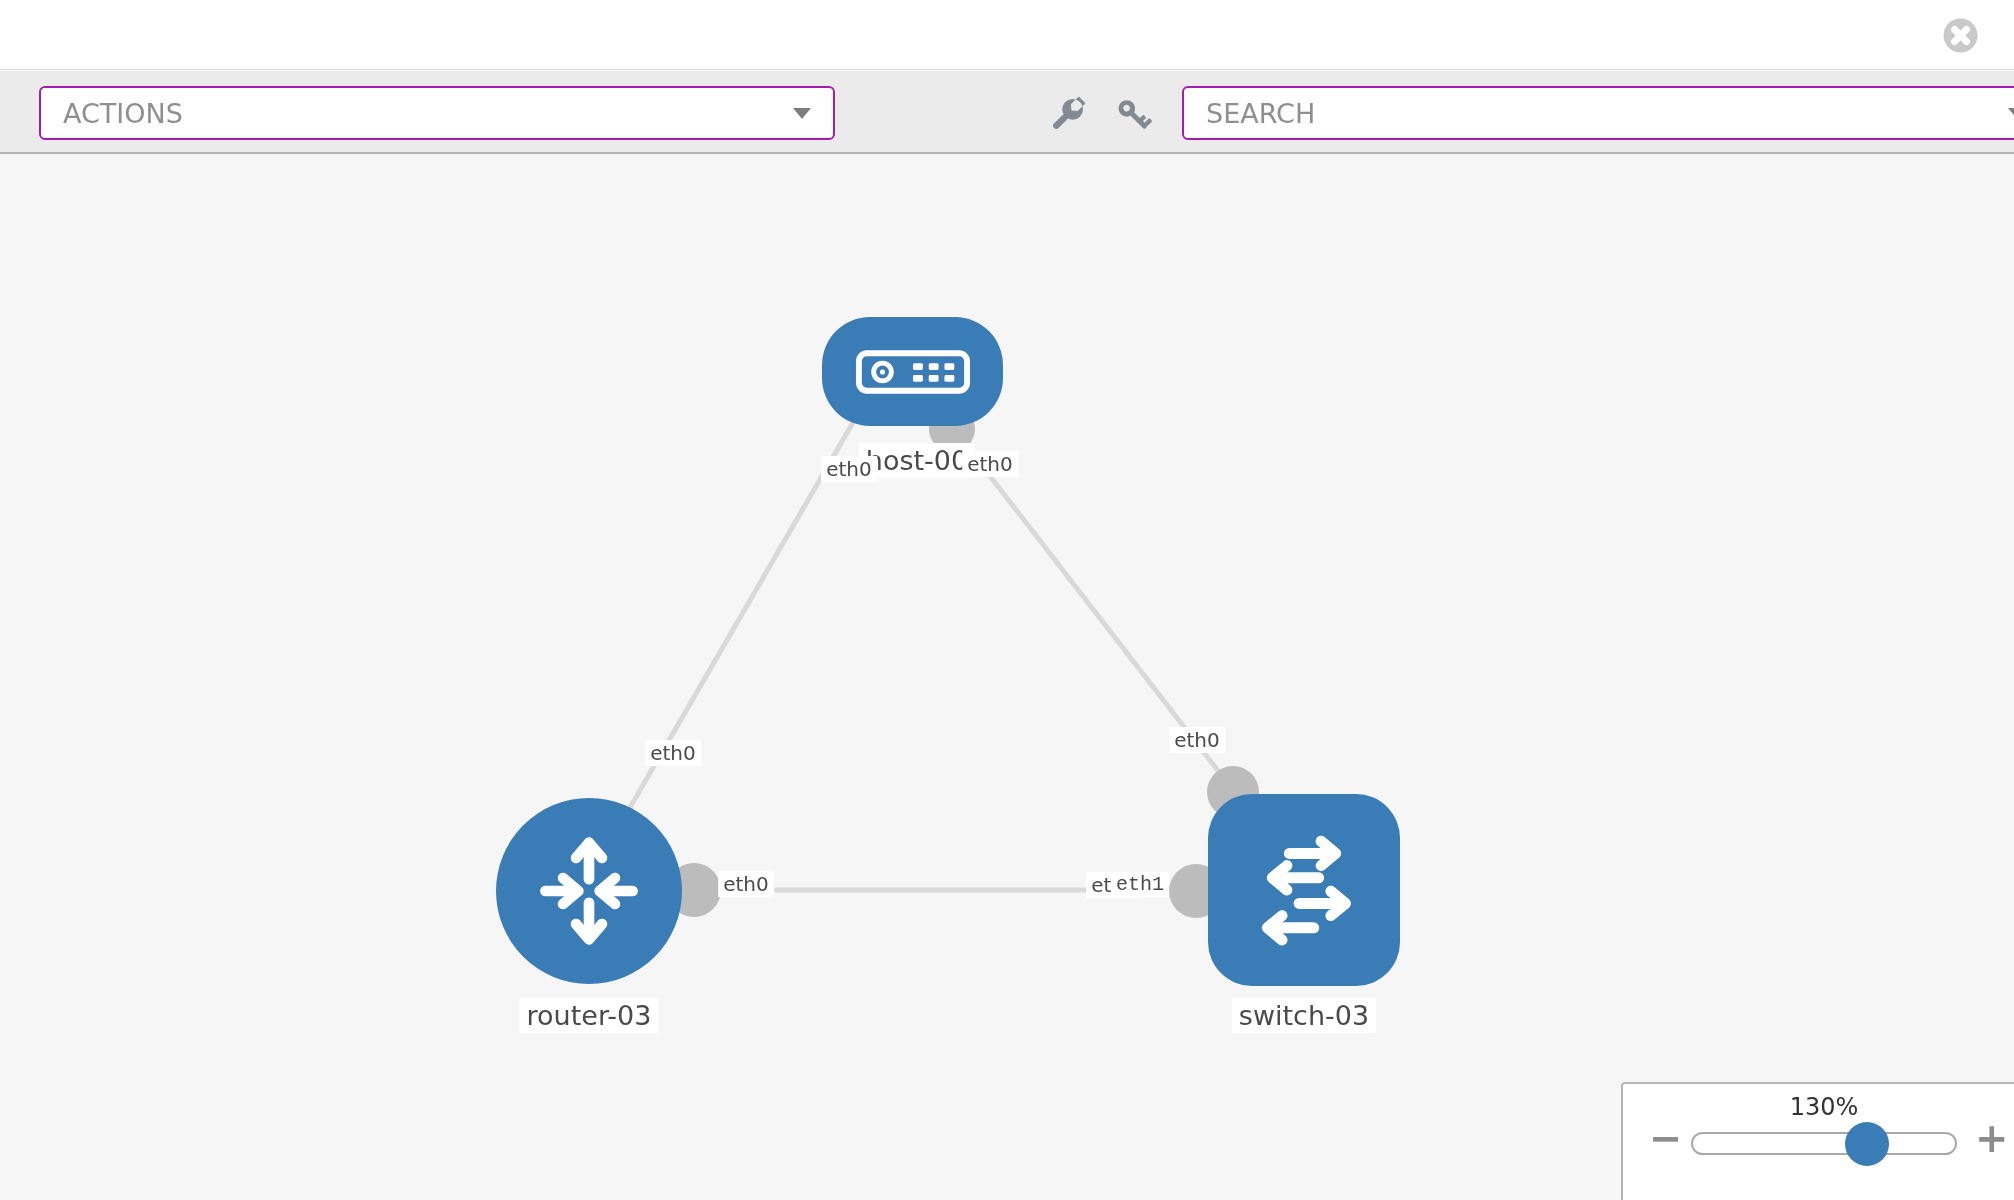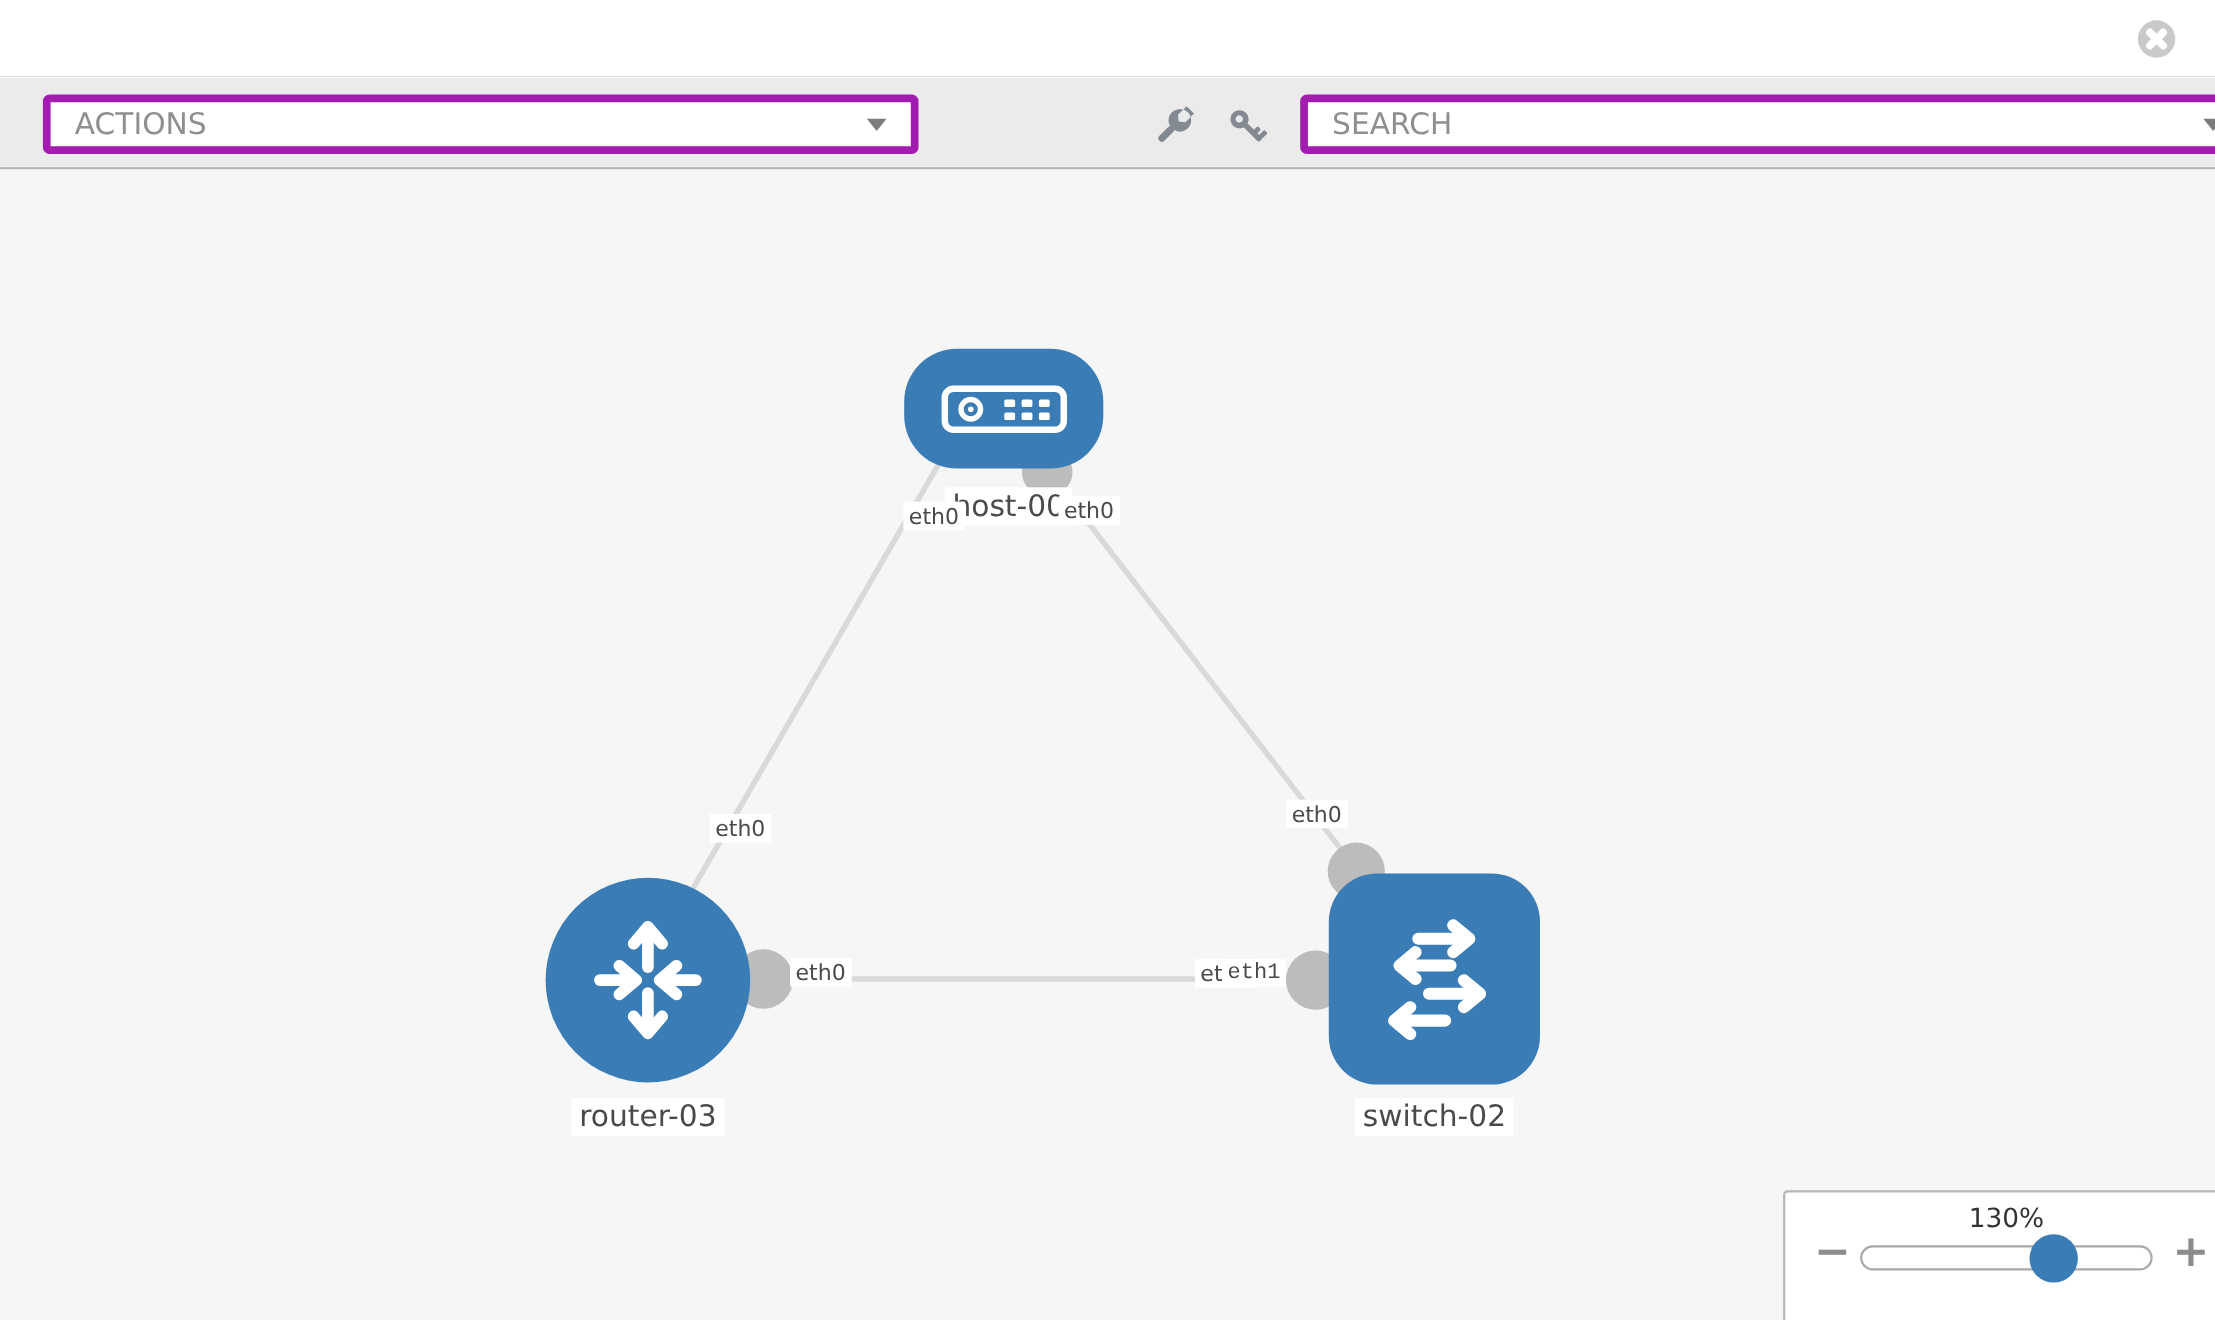--- a/index.html
+++ b/index.html
@@ -8,21 +8,21 @@
   .app { position:relative; width:2014px; height:1200px; background:#fff; }
 
   
   .header { position:absolute; left:0; top:0; width:2014px; height:70px; background:#fff; border-bottom:1px solid #dcdcdc; }
   .title-wrap { position:absolute; left:39px; top:18px; font-size:27px; font-weight:bold; color:#4e4e4e; letter-spacing:0.2px; }
   .title-wrap span { margin-right:6px; }
   .close-btn { position:absolute; left:1943px; top:18px; width:35px; height:35px; cursor:pointer; }
 
   
   .toolbar { position:absolute; left:0; top:71px; width:2014px; height:83px; background:#ebebeb; border-bottom:2px solid #b2b2b2; }
-  .select-box { position:absolute; top:15px; height:54px; background:#fff; border:7px solid #a21caf; border-radius:6px; display:flex; align-items:center; justify-content:space-between; padding:0 22px; cursor:pointer; }
+  .select-box { position:absolute; top:15px; height:54px; background:#fff; border:2px solid #a21caf; border-radius:6px; display:flex; align-items:center; justify-content:space-between; padding:0 22px; cursor:pointer; }
   .select-box .sel-label { font-size:27px; color:#8f8f8f; }
   .caret { width:0; height:0; border-left:9px solid transparent; border-right:9px solid transparent; border-top:11px solid #7d7d7d; }
   .actions-box { left:39px; width:796px; }
   .search-box { left:1182px; width:868px; }
   .tool-icon { position:absolute; top:25px; width:38px; height:38px; cursor:pointer; }
   .tool-wrench { left:1048px; }
   .tool-key { left:1116px; }
 
   
   .canvas { position:absolute; left:0; top:154px; width:2014px; height:1046px; background:#f6f6f6; overflow:hidden; }
@@ -150,21 +150,21 @@
     <div id="labels-layer">
         <span class="topo-label kind-node" style="left: 917px; top: 289px;">host-00</span>
         <span class="topo-label kind-port" style="left: 849px; top: 302px;">eth0</span>
         <span class="topo-label kind-port" style="left: 990px; top: 297px;">eth0</span>
         <span class="topo-label kind-port" style="left: 673px; top: 586px;">eth0</span>
         <span class="topo-label kind-port" style="left: 1197px; top: 573px;">eth0</span>
         <span class="topo-label kind-port" style="left: 746px; top: 717px;">eth0</span>
         <span class="topo-label kind-port" style="left: 1114px; top: 718px;">eth0</span>
         <span class="topo-label kind-port" style="left: 1140px; top: 718px; font-family: Liberation Mono, monospace;">eth1</span>
         <span class="topo-label kind-node" style="left: 589px; top: 844px;">router-03</span>
-        <span class="topo-label kind-node" style="left: 1304px; top: 844px;">switch-02</span>
+        <span class="topo-label kind-node" style="left: 1304px; top: 844px;">switch-03</span>
       </div>
 
     <div class="zoom-panel">
       <div class="zoom-value">130%</div>
       <div class="zoom-minus">−</div>
       <div class="zoom-track">
         <div class="zoom-thumb"></div>
       </div>
       <div class="zoom-plus">+</div>
     </div>

